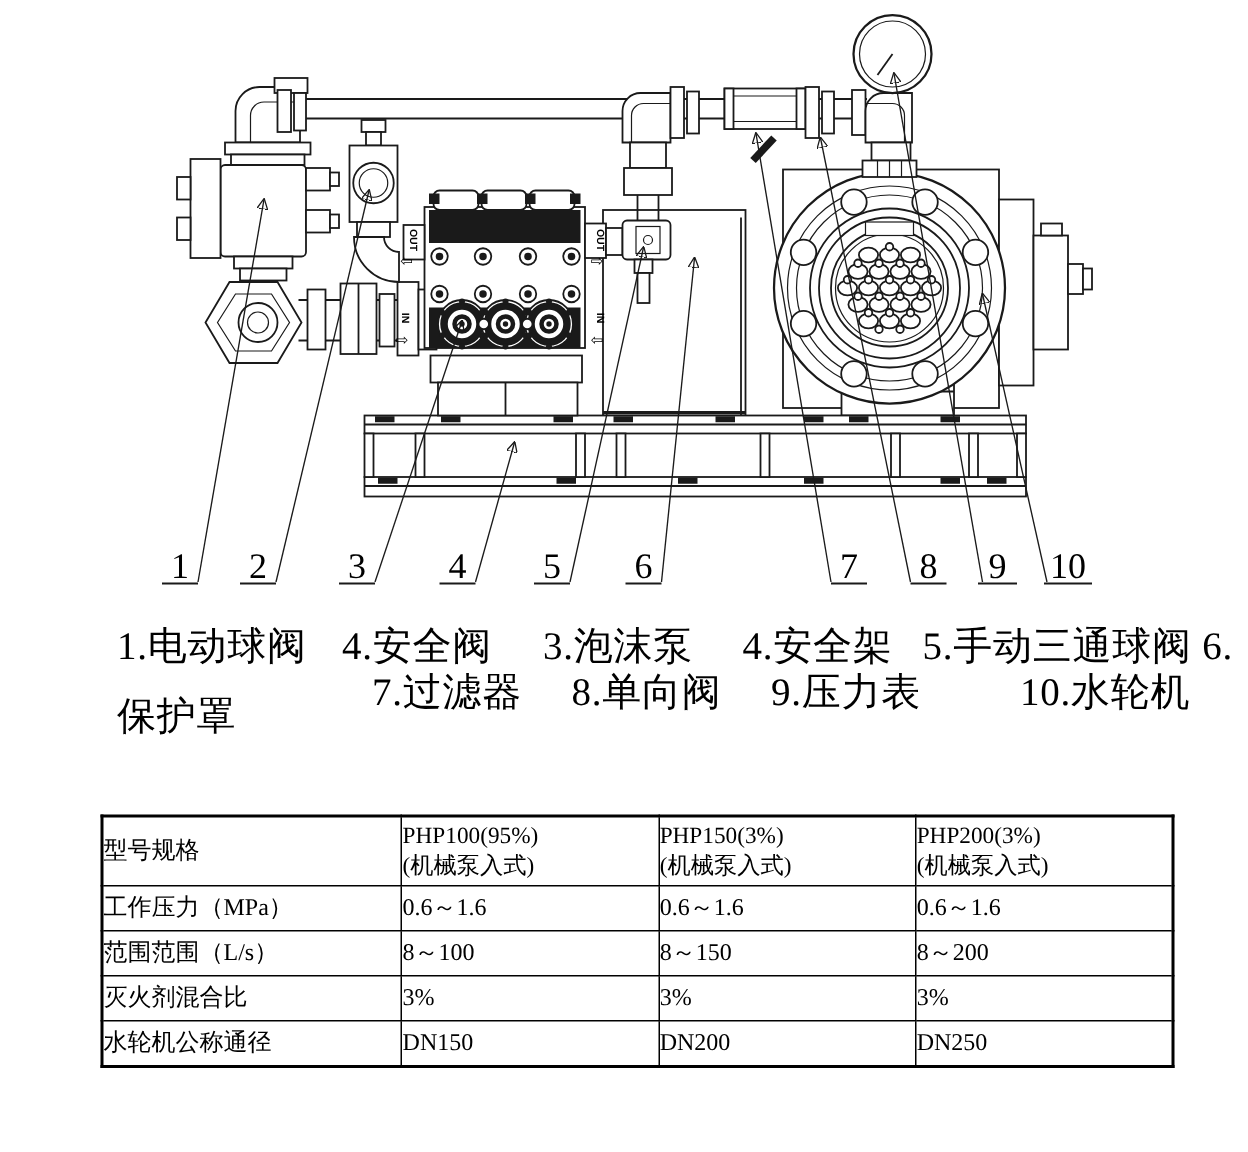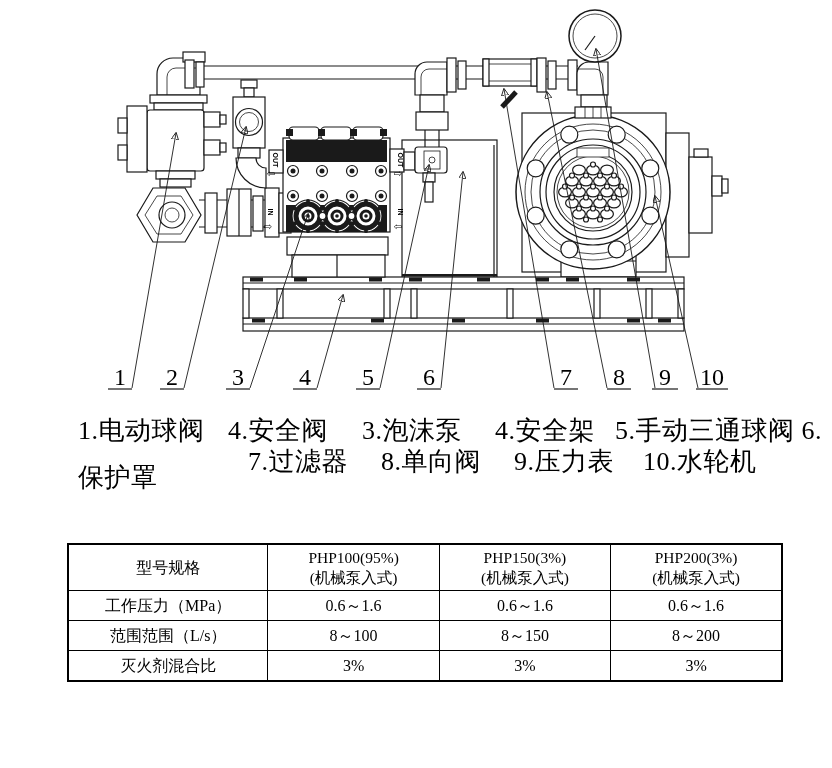--- a/index.html
+++ b/index.html
@@ -14,21 +14,21 @@
   .diagram-svg .thick{stroke-width:2;}
   .diagram-svg .ldr{stroke-width:0.9;}
   .diagram-svg text{stroke:none;fill:#000;}
   .callout-num{font-family:"Liberation Serif","DejaVu Serif",serif;font-size:24px;}
   .tiny-label{font-family:"Liberation Sans","DejaVu Sans",sans-serif;font-size:7px;font-weight:bold;}
   .flow-arrow{font-family:"DejaVu Sans",sans-serif;font-size:10px;}
   
   .legend span{position:absolute;font-size:26px;letter-spacing:0.5px;white-space:nowrap;}
   
   .spec-table{position:absolute;left:67px;top:543px;width:716px;border-collapse:collapse;
-              table-layout:fixed;text-align:center;}
+              table-layout:fixed;}
   .spec-table td{border:1.6px solid #000;padding:0;font-size:16px;line-height:1.25;}
   .spec-table{border:2px solid #000;}
   .spec-table .hdr-row td{height:45px;}
   .spec-table .data-row td{height:29px;margin-top:12px;}
   .model-name,.model-type{display:block;font-size:15.5px;}
 </style>
 </head>
 <body>
 
 <div class="page">
@@ -373,21 +373,21 @@
 <div class="legend">
   <span style="left:78px;top:413px">1.电动球阀</span>
   <span style="left:228px;top:413px">4.安全阀</span>
   <span style="left:362px;top:413px">3.泡沫泵</span>
   <span style="left:495px;top:413px">4.安全架</span>
   <span style="left:615px;top:413px">5.手动三通球阀 6.</span>
   <span style="left:78px;top:460px">保护罩</span>
   <span style="left:248px;top:444px">7.过滤器</span>
   <span style="left:381px;top:444px">8.单向阀</span>
   <span style="left:514px;top:444px">9.压力表</span>
-  <span style="left:643px;top:444px">10.水轮机</span>
+  <span style="left:680px;top:444px">10.水轮机</span>
 </div>
 
 <table class="spec-table">
   <colgroup>
         <col style="width:28%">
         <col style="width:24%">
         <col style="width:24%">
         <col style="width:24%">
       </colgroup>
   <tbody>
@@ -417,16 +417,22 @@
     <td>8～100</td>
     <td>8～150</td>
     <td>8～200</td>
   </tr>
   <tr class="data-row">
     <td>灭火剂混合比</td>
     <td>3%</td>
     <td>3%</td>
     <td>3%</td>
   </tr>
+  <tr class="data-row">
+    <td>水轮机公称通径</td>
+    <td>DN150</td>
+    <td>DN200</td>
+    <td>DN250</td>
+  </tr>
 </tbody>
     </table>
 
 </div>
 
 </body></html>

